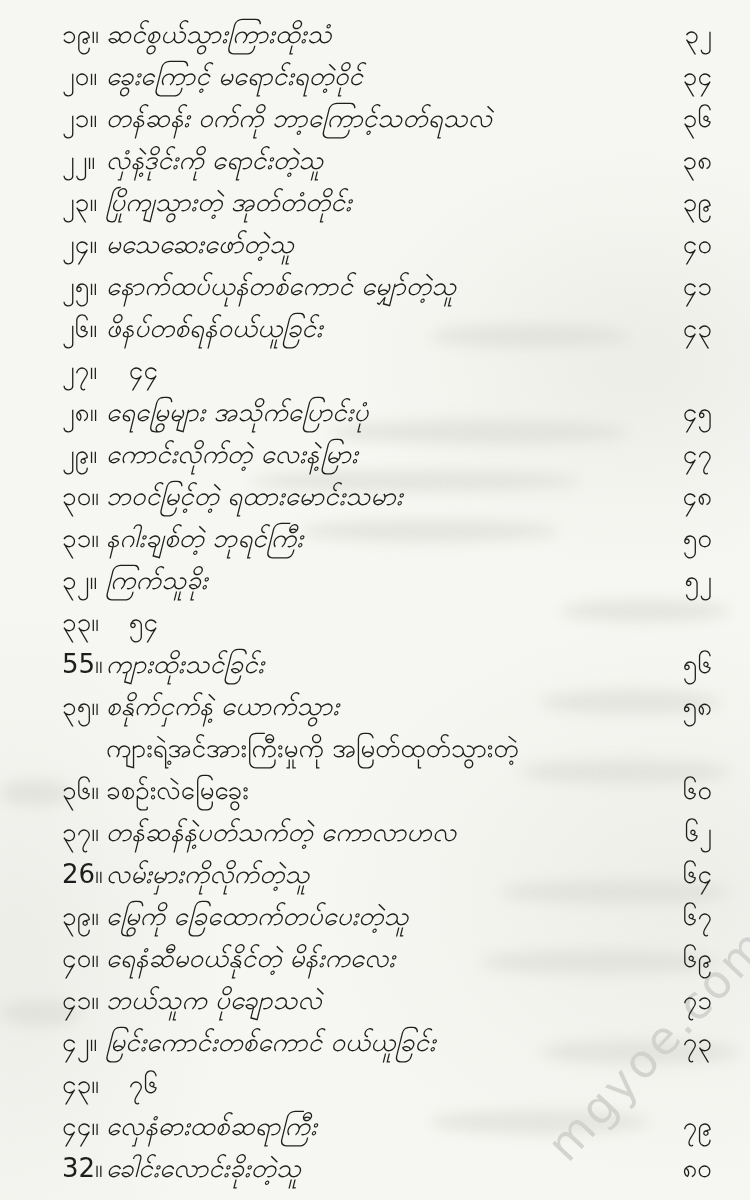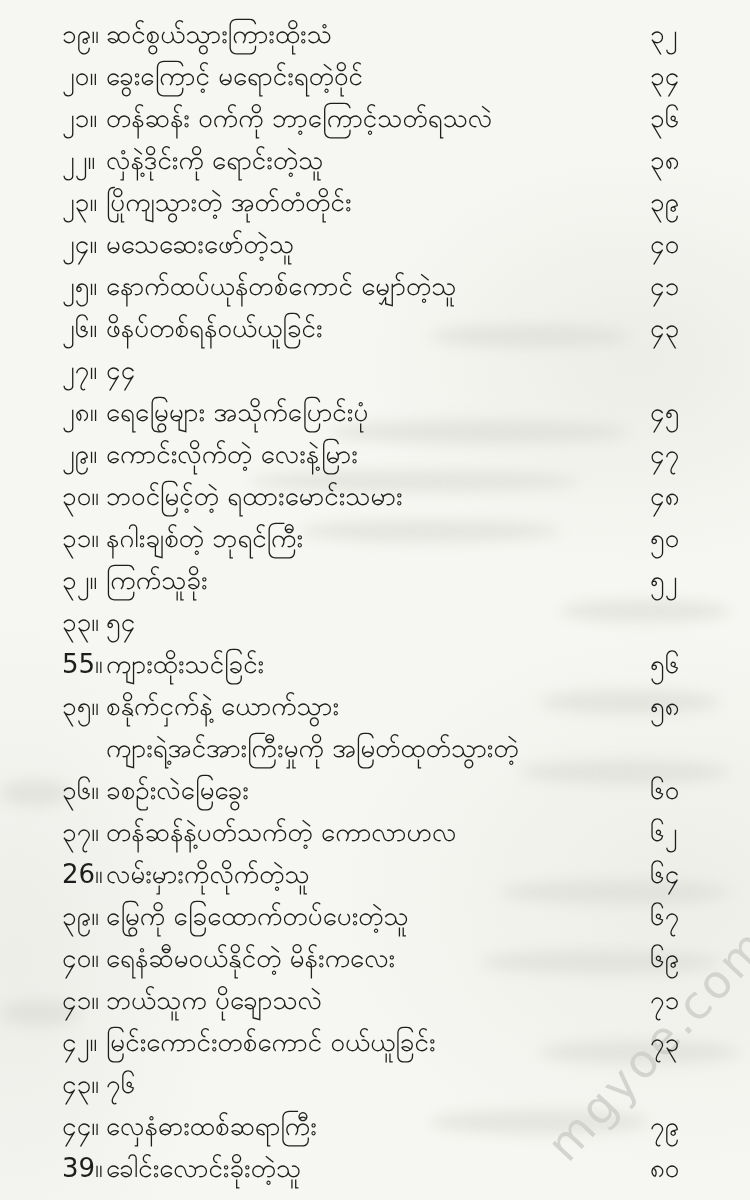--- a/index.html
+++ b/index.html
@@ -10,46 +10,47 @@
       radial-gradient(ellipse 400px 300px at 85% 30%, rgba(220,220,214,.35), rgba(0,0,0,0) 70%),
       radial-gradient(ellipse 500px 400px at 90% 75%, rgba(218,218,212,.3), rgba(0,0,0,0) 70%),
       radial-gradient(ellipse 300px 500px at 2% 80%, rgba(215,215,210,.3), rgba(0,0,0,0) 70%);
     font-family:"DejaVu Sans","Liberation Sans",sans-serif;
     color:#1d1d1d;
     position:relative;
     overflow:hidden;
   }
   .toc{
     position:absolute; left:0; top:0; right:0;
-    padding:13px 48px 0 62px;
+    padding:13px 38px 0 62px;
     z-index:3;
   }
   .row{
     display:flex;
     align-items:flex-end;
     font-size:26px;
     line-height:42px;
   }
   .row .num{
     flex:none;
     width:44px;
     white-space:nowrap;
     overflow:visible;
   }
   .row .title{
     flex:1 1 auto;
     min-width:0;
     white-space:pre-line;
     overflow:hidden;
   }
-  .row.one-line .title{max-height:42px;}
+  .row.one-line .title{max-height:42px;font-style:italic;}
   .row.two-line .title{max-height:84px;}
   .row .page{
     flex:none;
     min-width:52px;
+    text-align:right;
     white-space:nowrap;
   }
   
   .smudge{
     position:absolute;
     background:#d9d9d3;
     border-radius:50%;
     filter:blur(7px);
     opacity:.55;
     z-index:1;
@@ -235,17 +236,17 @@
     <span class="page">၇၆</span>
   </div>
 
   <div class="row one-line">
     <span class="num">၄၄။</span>
     <span class="title">လှေနံဓားထစ်ဆရာကြီး</span>
     <span class="page">၇၉</span>
   </div>
 
   <div class="row one-line">
-    <span class="num">39။</span>
+    <span class="num">32။</span>
     <span class="title">ခေါင်းလောင်းခိုးတဲ့သူ</span>
     <span class="page">၈၀</span>
   </div>
 </div>
 
 </body></html>

